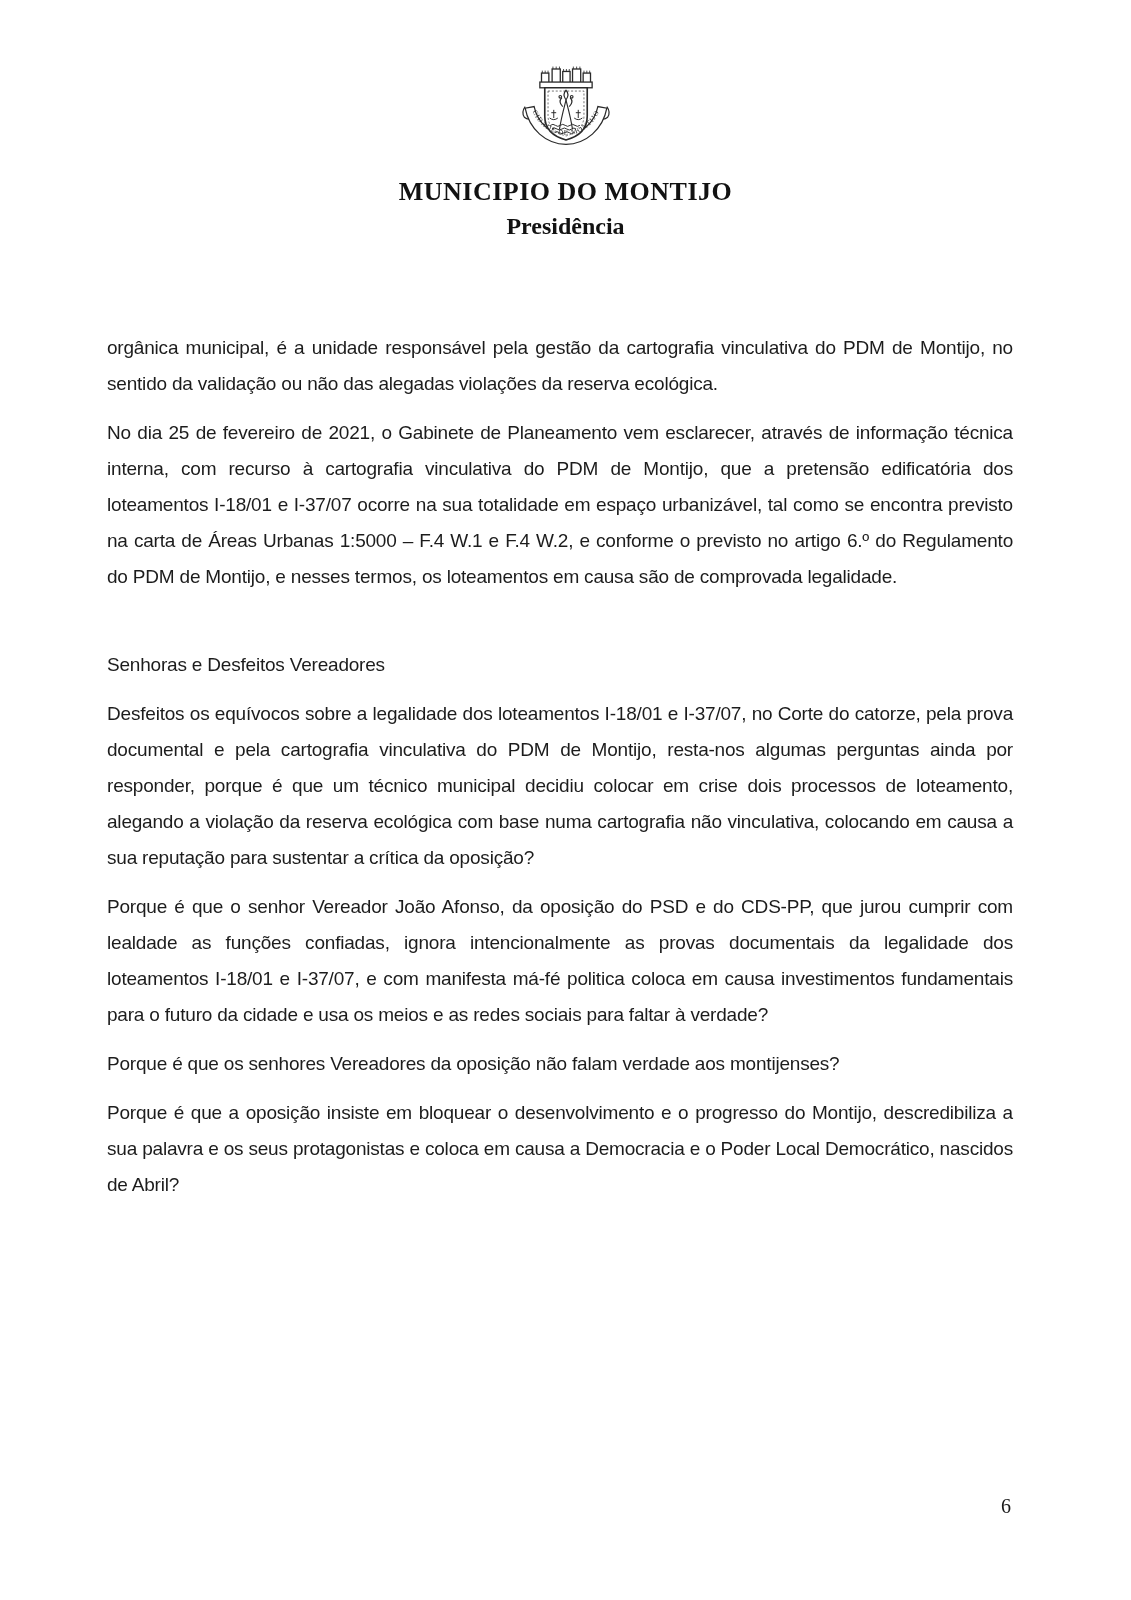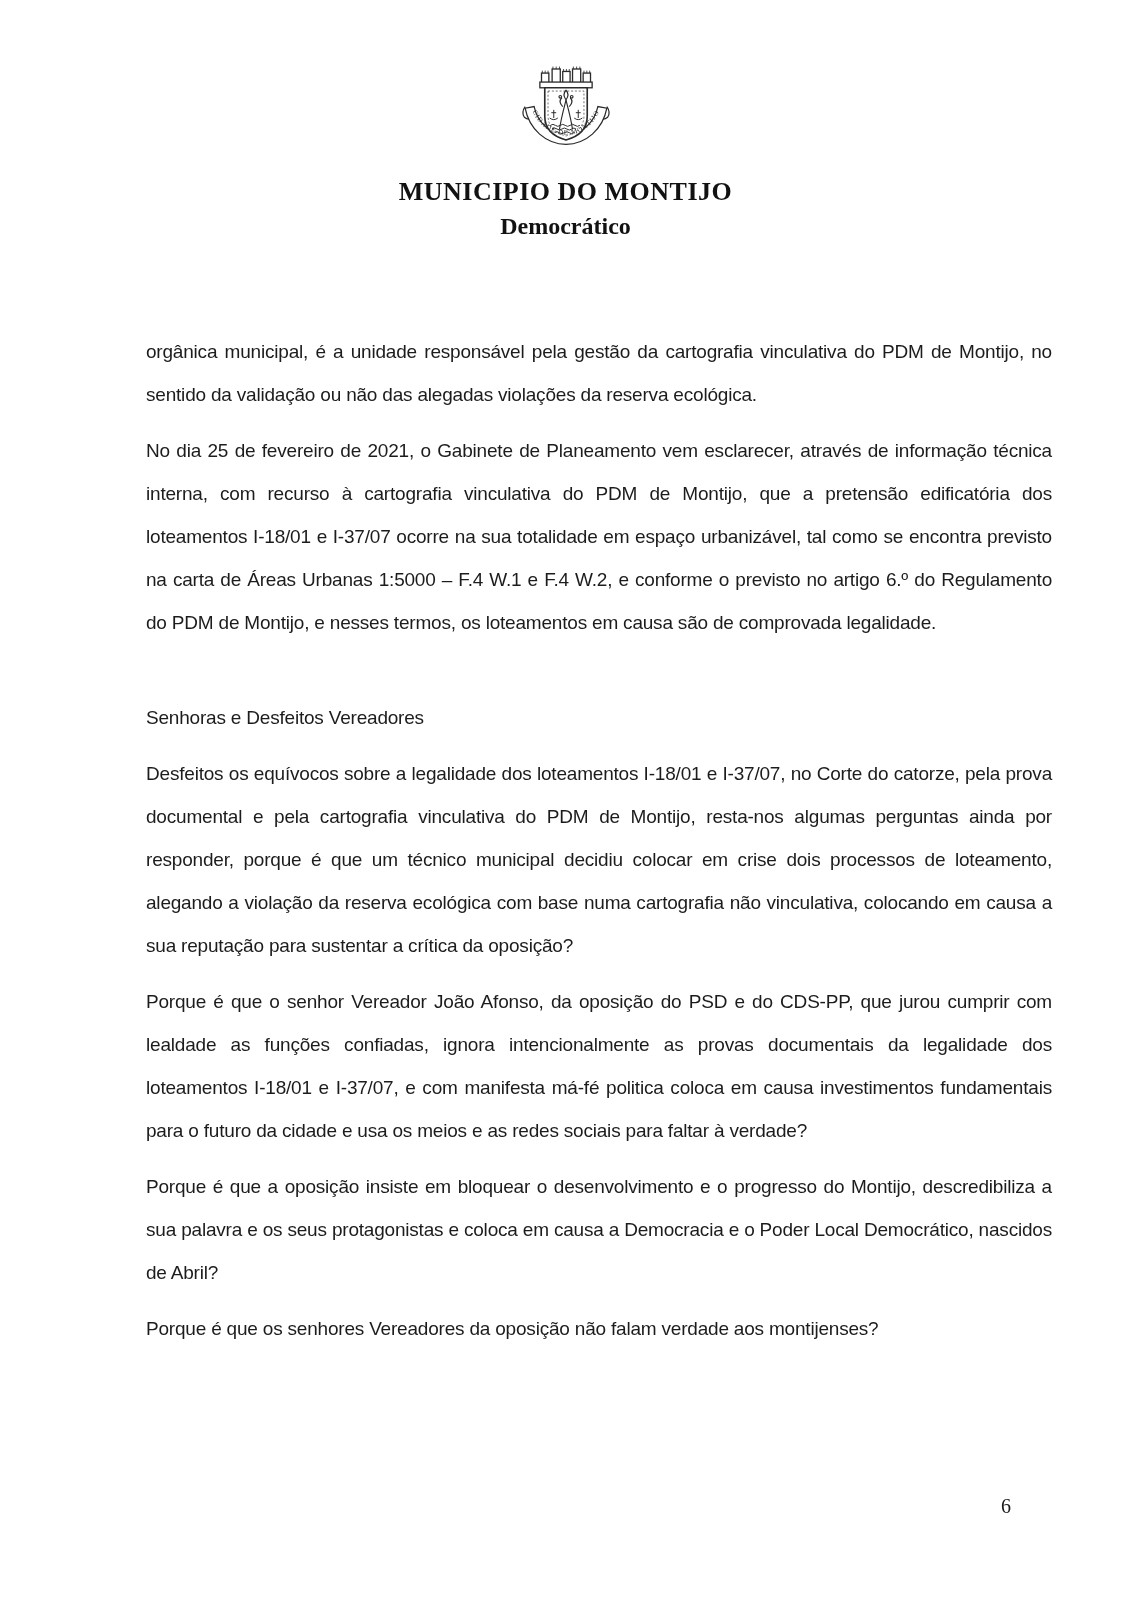--- a/index.html
+++ b/index.html
@@ -39,24 +39,23 @@
   .header-line3 {
     font-size: 24px;
     line-height: 34px;
   }
   .content {
     position: absolute;
     top: 330px;
     left: 107px;
     width: 906px;
     font-size: 19px;
-    line-height: 43px;
+    line-height: 36px;
     letter-spacing: -0.2px;
     text-align: justify;
-    margin-left: 39px;
   }
   .content p { margin: 0 0 13px 0; }
   .content p.gap-before { margin-top: 52px; }
   .page-number {
     position: absolute;
     top: 1495px;
     right: 120px;
     font-family: "Liberation Serif", serif;
     font-size: 20px;
     color: #1a1a1a;
@@ -120,28 +119,28 @@
 
       <path id="crestBannerPath" d="M17,52 A45,49 0 0 0 103,52" fill="none"></path>
       <text font-size="8.5" font-family="Liberation Serif, serif" fill="#2b2b2b" letter-spacing="1.2">
         <textPath href="#crestBannerPath" startOffset="50%" text-anchor="middle">CIDADE DE MONTIJO</textPath>
       </text>
     </svg>
   </div>
 
   <div class="header-block">
     <div class="header-line1">MUNICIPIO DO MONTIJO</div>
-    <div class="header-line3">Democrático</div>
+    <div class="header-line3">Presidência</div>
   </div>
 
   <div class="content">
     <p>orgânica municipal, é a unidade responsável pela gestão da cartografia vinculativa do PDM de Montijo, no sentido da validação ou não das alegadas violações da reserva ecológica.</p>
     <p>No dia 25 de fevereiro de 2021, o Gabinete de Planeamento vem esclarecer, através de informação técnica interna, com recurso à cartografia vinculativa do PDM de Montijo, que a pretensão edificatória dos loteamentos I-18/01 e I-37/07 ocorre na sua totalidade em espaço urbanizável, tal como se encontra previsto na carta de Áreas Urbanas 1:5000 – F.4 W.1 e F.4 W.2, e conforme o previsto no artigo 6.º do Regulamento do PDM de Montijo, e nesses termos, os loteamentos em causa são de comprovada legalidade.</p>
     <p class="gap-before">Senhoras e Desfeitos Vereadores</p>
     <p>Desfeitos os equívocos sobre a legalidade dos loteamentos I-18/01 e I-37/07, no Corte do catorze, pela prova documental e pela cartografia vinculativa do PDM de Montijo, resta-nos algumas perguntas ainda por responder, porque é que um técnico municipal decidiu colocar em crise dois processos de loteamento, alegando a violação da reserva ecológica com base numa cartografia não vinculativa, colocando em causa a sua reputação para sustentar a crítica da oposição?</p>
     <p>Porque é que o senhor Vereador João Afonso, da oposição do PSD e do CDS-PP, que jurou cumprir com lealdade as funções confiadas, ignora intencionalmente as provas documentais da legalidade dos loteamentos I-18/01 e I-37/07, e com manifesta má-fé politica coloca em causa investimentos fundamentais para o futuro da cidade e usa os meios e as redes sociais para faltar à verdade?</p>
+    <p>Porque é que os senhores Vereadores da oposição não falam verdade aos montijenses?</p>
     <p>Porque é que a oposição insiste em bloquear o desenvolvimento e o progresso do Montijo, descredibiliza a sua palavra e os seus protagonistas e coloca em causa a Democracia e o Poder Local Democrático, nascidos de Abril?</p>
-    <p>Porque é que os senhores Vereadores da oposição não falam verdade aos montijenses?</p>
   </div>
 
   <div class="page-number">6</div>
 
 </div>
 
 </body></html>

